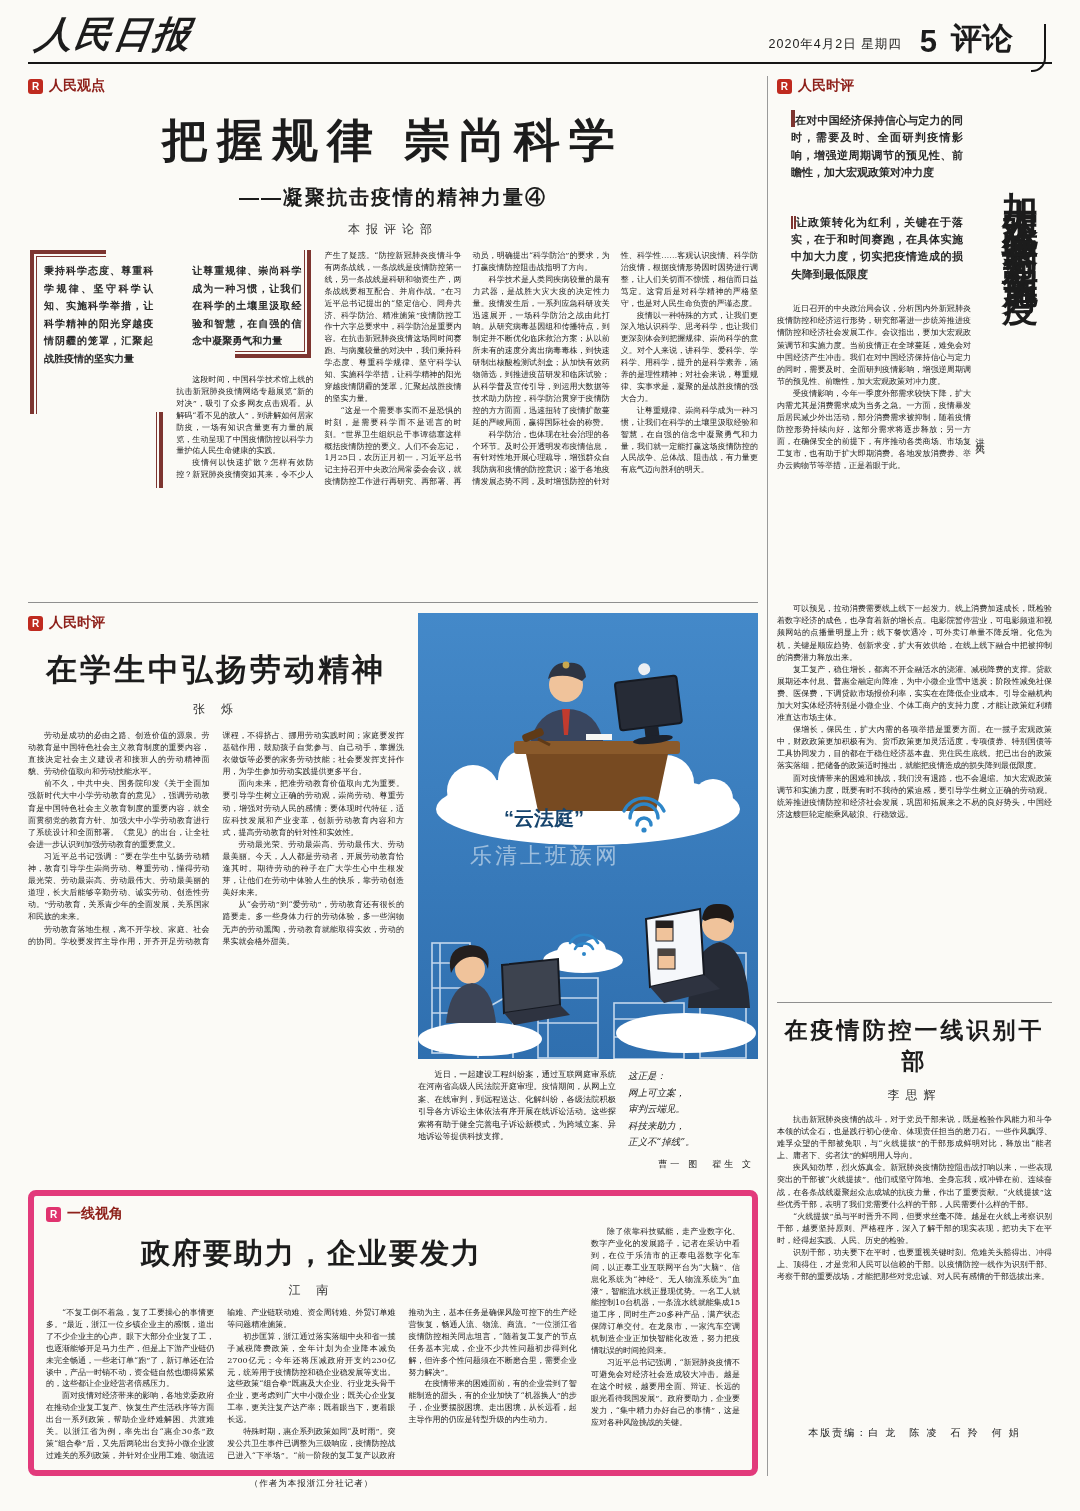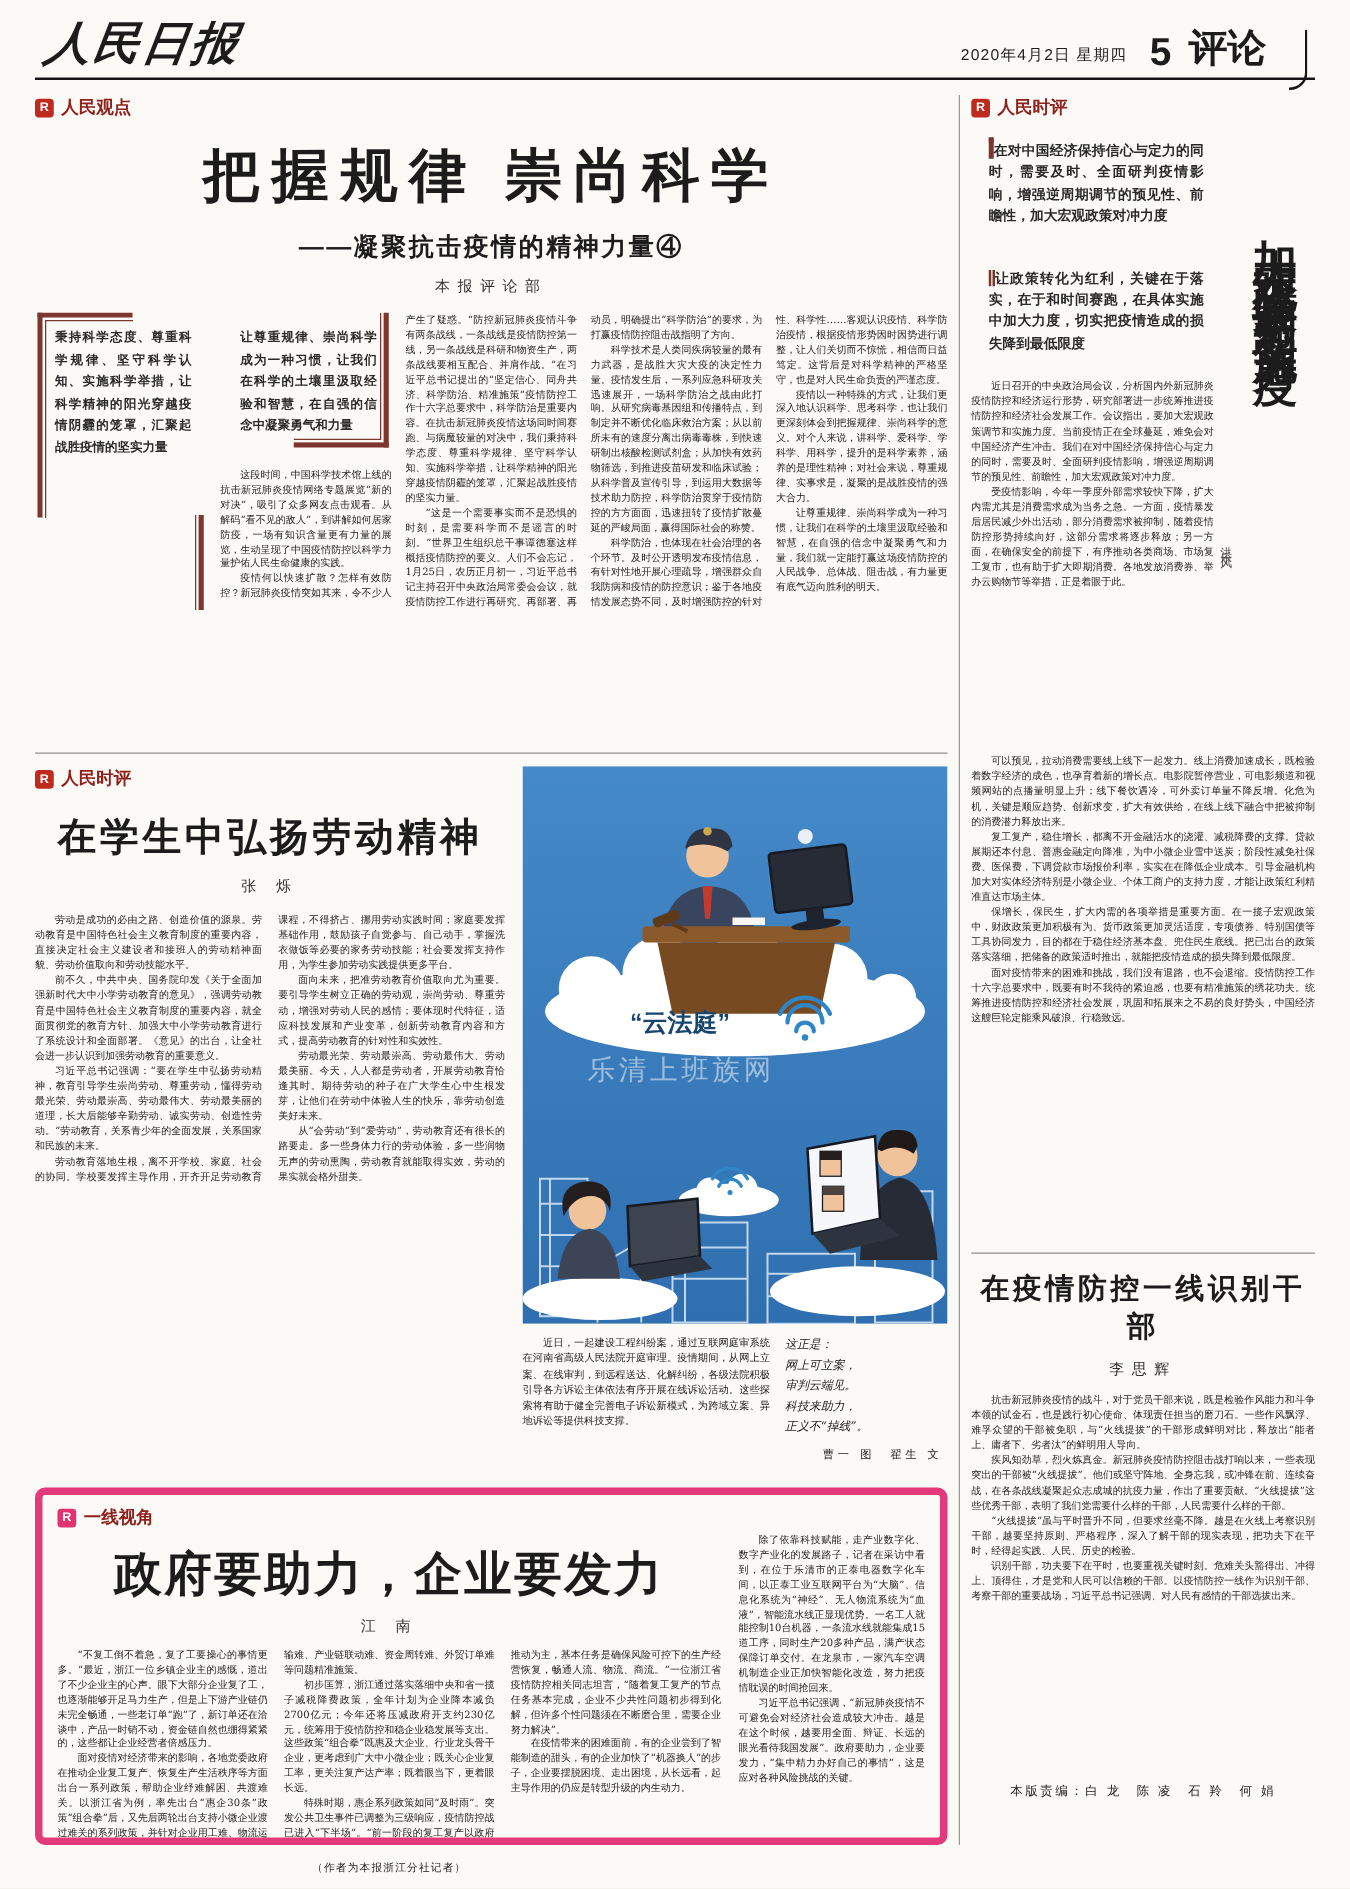--- a/index.html
+++ b/index.html
@@ -55,21 +55,21 @@
   .cap-row{display:flex;gap:12px;margin-top:9px;}
   .cap-text{width:198px;font-size:8.2px;line-height:12.4px;text-align:justify;}
   .cap-poem{width:126px;font-size:9.5px;line-height:16.5px;font-style:italic;}
   .cap-poem div{text-indent:0;}
   .cap-credit{text-align:right;letter-spacing:3px;margin-top:5px;font-size:9px;font-style:normal;}
   
   .pinkbox{margin-top:14px;border:6px solid #e23a7b;border-radius:8px;padding:8px 12px 8px;height:286px;
         box-sizing:border-box;}
   .pb-content{display:flex;gap:14px;margin-top:2px;}
   .pb-main{width:534px;}
-  .pb-title{font-size:38px;font-weight:900;font-family:"Liberation Sans",sans-serif;text-align:center;
+  .pb-title{font-size:29px;font-weight:900;font-family:"Liberation Sans",sans-serif;text-align:center;
         letter-spacing:2px;margin:8px 0 8px;}
   .pb-body{height:168px;column-count:3;column-gap:13px;font-size:8px;line-height:11.9px;margin-top:8px;}
   .pb-note{text-align:center;font-size:8.5px;margin-top:3px;letter-spacing:1px;}
   .pb-col4{width:150px;height:242px;font-size:8px;line-height:11.9px;text-align:justify;overflow:hidden;}
   
   .macro{position:relative;height:890px;}
   .vtitle{position:absolute;top:62px;right:0;writing-mode:vertical-rl;font-family:"Liberation Sans",sans-serif;
         font-weight:900;font-size:36px;letter-spacing:8px;height:540px;line-height:64px;}
   .vbyline{position:absolute;top:330px;right:66px;writing-mode:vertical-rl;font-size:9.5px;
         letter-spacing:4px;color:#444;}
@@ -319,33 +319,33 @@
         </div>
 
         <div class="macro-a body-text">
           <p>近日召开的中央政治局会议，分析国内外新冠肺炎疫情防控和经济运行形势，研究部署进一步统筹推进疫情防控和经济社会发展工作。会议指出，要加大宏观政策调节和实施力度。当前疫情正在全球蔓延，难免会对中国经济产生冲击。我们在对中国经济保持信心与定力的同时，需要及时、全面研判疫情影响，增强逆周期调节的预见性、前瞻性，加大宏观政策对冲力度。</p>
           <p>受疫情影响，今年一季度外部需求较快下降，扩大内需尤其是消费需求成为当务之急。一方面，疫情暴发后居民减少外出活动，部分消费需求被抑制，随着疫情防控形势持续向好，这部分需求将逐步释放；另一方面，在确保安全的前提下，有序推动各类商场、市场复工复市，也有助于扩大即期消费。各地发放消费券、举办云购物节等举措，正是着眼于此。</p>
         </div>
         <div class="macro-b body-text">
           <p>可以预见，拉动消费需要线上线下一起发力。线上消费加速成长，既检验着数字经济的成色，也孕育着新的增长点。电影院暂停营业，可电影频道和视频网站的点播量明显上升；线下餐饮遇冷，可外卖订单量不降反增。化危为机，关键是顺应趋势、创新求变，扩大有效供给，在线上线下融合中把被抑制的消费潜力释放出来。</p>
           <p>复工复产，稳住增长，都离不开金融活水的浇灌、减税降费的支撑。贷款展期还本付息、普惠金融定向降准，为中小微企业雪中送炭；阶段性减免社保费、医保费，下调贷款市场报价利率，实实在在降低企业成本。引导金融机构加大对实体经济特别是小微企业、个体工商户的支持力度，才能让政策红利精准直达市场主体。</p>
           <p>保增长，保民生，扩大内需的各项举措是重要方面。在一揽子宏观政策中，财政政策更加积极有为、货币政策更加灵活适度，专项债券、特别国债等工具协同发力，目的都在于稳住经济基本盘、兜住民生底线。把已出台的政策落实落细，把储备的政策适时推出，就能把疫情造成的损失降到最低限度。</p>
-          <p>面对疫情带来的困难和挑战，我们没有退路，也不会退缩。疫情防控工作十六字总要求中，既要有时不我待的紧迫感，也要有精准施策的绣花功夫。统筹推进疫情防控和经济社会发展，巩固和拓展来之不易的良好势头，中国经济这艘巨轮定能乘风破浪、行稳致远。</p>
+          <p>面对疫情带来的困难和挑战，我们没有退路，也不会退缩。加大宏观政策调节和实施力度，既要有时不我待的紧迫感，要引导学生树立正确的劳动观。统筹推进疫情防控和经济社会发展，巩固和拓展来之不易的良好势头，中国经济这艘巨轮定能乘风破浪、行稳致远。</p>
         </div>
       </div>
 
       <hr class="hrule">
 
       <section>
         <h2 class="cad-title">在疫情防控一线识别干部</h2>
         <div class="byline">李思辉</div>
         <div class="cad-body body-text">
           <p>抗击新冠肺炎疫情的战斗，对于党员干部来说，既是检验作风能力和斗争本领的试金石，也是践行初心使命、体现责任担当的磨刀石。一些作风飘浮、难孚众望的干部被免职，与“火线提拔”的干部形成鲜明对比，释放出“能者上、庸者下、劣者汰”的鲜明用人导向。</p>
           <p>疾风知劲草，烈火炼真金。新冠肺炎疫情防控阻击战打响以来，一些表现突出的干部被“火线提拔”。他们或坚守阵地、全身忘我，或冲锋在前、连续奋战，在各条战线凝聚起众志成城的抗疫力量，作出了重要贡献。“火线提拔”这些优秀干部，表明了我们党需要什么样的干部，人民需要什么样的干部。</p>
           <p>“火线提拔”虽与平时晋升不同，但要求丝毫不降。越是在火线上考察识别干部，越要坚持原则、严格程序，深入了解干部的现实表现，把功夫下在平时，经得起实践、人民、历史的检验。</p>
-          <p>识别干部，功夫要下在平时，也要重视关键时刻。危难关头豁得出、冲得上、顶得住，才是党和人民可以信赖的干部。以疫情防控一线作为识别干部、考察干部的重要战场，习近平总书记强调、对人民有感情的干部选拔出来。</p>
+          <p>识别干部，功夫要下在平时，也要重视关键时刻。危难关头豁得出、冲得上、顶得住，才是党和人民可以信赖的干部。以疫情防控一线作为识别干部、考察干部的重要战场，才能把那些对党忠诚、对人民有感情的干部选拔出来。</p>
         </div>
       </section>
 
       <div class="editors">本版责编：白 龙　陈 凌　石 羚　何 娟</div>
     </div>
   </div>
 </div>
 
 </body></html>

